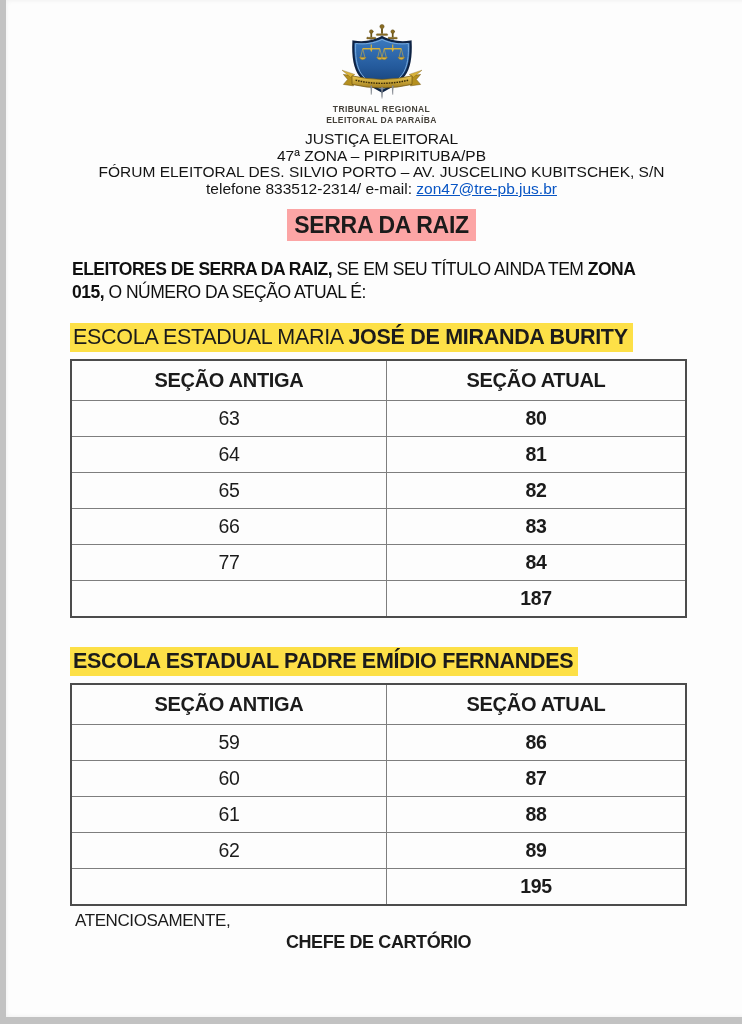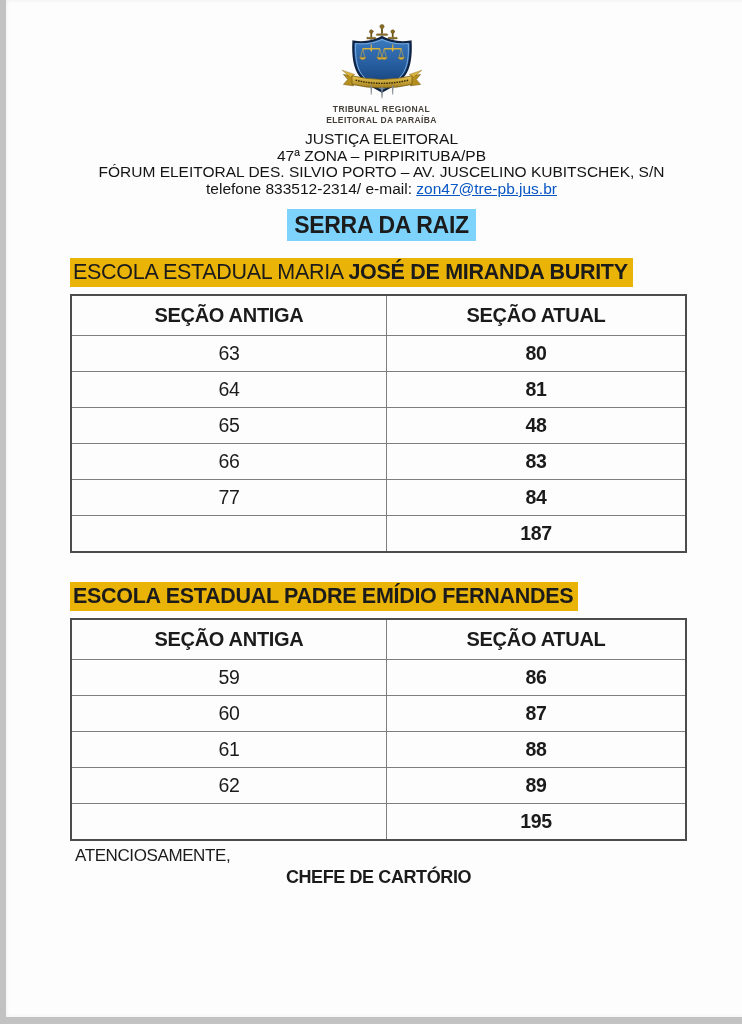--- a/index.html
+++ b/index.html
@@ -9,28 +9,28 @@
          box-shadow:inset 0 0 5px rgba(0,0,0,0.07);}
   
   .logo-wrap{text-align:center;padding-top:23px;line-height:0;}
   .logo-wrap svg{height:80px;width:auto;}
   .org{font-size:8.5px;font-weight:700;color:#45413a;line-height:1.3;letter-spacing:0.4px;margin-top:1px;}
   
   .hdr{text-align:center;font-size:15.5px;line-height:16.5px;margin-top:5px;color:#141414;}
   .email{color:#0855c4;text-decoration:underline;cursor:pointer;margin-top:28px;}
   
   .title-row{text-align:center;margin-top:15px;}
-  .doc-title{font-size:23px;font-weight:700;background:#7dd3fc;padding:3px 7px;letter-spacing:-0.3px;margin-top:20px;}
+  .doc-title{font-size:23px;font-weight:700;background:#fca5a5;padding:3px 7px;letter-spacing:-0.3px;margin-top:20px;}
   
   .notice{margin:19px 70px 0 66px;font-size:17.5px;letter-spacing:-0.5px;line-height:1.3;color:#101010;}
   .nowrap{white-space:nowrap;}
   
   .main{margin:0 70px 0 64px;}
   .school{margin-top:21px;font-size:21.5px;letter-spacing:-0.3px;white-space:nowrap;}
-  .school .hl{background:#eab308;padding:2px 5px 3px 3px;}
+  .school .hl{background:#fde047;padding:2px 5px 3px 3px;}
   .school .sn{font-weight:400;}
   .school b{font-weight:700;}
   table.sec{width:100%;border-collapse:collapse;table-layout:fixed;margin-top:9px;
             border:2px solid #4c4c4c;}
   table.sec col.c1{width:51.3%;}
   table.sec th{border:1px solid #7e7e7e;font-size:20px;font-weight:700;height:37px;
                letter-spacing:-0.3px;}
   table.sec td{border:1px solid #7e7e7e;font-size:19.5px;height:33px;text-align:center;
                font-weight:400;letter-spacing:-0.3px;}
   table.sec td.v{font-weight:700;}
@@ -122,20 +122,24 @@
       <div>JUSTIÇA ELEITORAL</div>
       <div>47ª ZONA – PIRPIRITUBA/PB</div>
       <div>FÓRUM ELEITORAL DES. SILVIO PORTO – AV. JUSCELINO KUBITSCHEK, S/N</div>
       <div><span>telefone 833512-2314/ e-mail: </span><a class="email">zon47@tre-pb.jus.br</a></div>
     </div>
 
     <div class="title-row">
       <span class="doc-title">SERRA DA RAIZ</span>
     </div>
 
+    <p class="notice">
+      <span class="nowrap"><b>ELEITORES DE SERRA DA RAIZ,</b><span> SE EM SEU TÍTULO AINDA TEM </span><b>ZONA</b></span><br>
+      <span class="nowrap"><b>015,</b><span> O NÚMERO DA SEÇÃO ATUAL É:</span></span>
+    </p>
 
     <div class="main">
 
       <div class="school">
         <span class="hl"><span class="sn">ESCOLA ESTADUAL MARIA </span><b>JOSÉ DE MIRANDA BURITY</b></span>
       </div>
       <table class="sec">
         <colgroup>
             <col class="c1">
             <col class="c2">
@@ -150,21 +154,21 @@
           <tr>
               <td>63</td>
               <td class="v">80</td>
             </tr>
           <tr>
               <td>64</td>
               <td class="v">81</td>
             </tr>
           <tr>
               <td>65</td>
-              <td class="v">48</td>
+              <td class="v">82</td>
             </tr>
           <tr>
               <td>66</td>
               <td class="v">83</td>
             </tr>
           <tr>
               <td>77</td>
               <td class="v">84</td>
             </tr>
           <tr>

